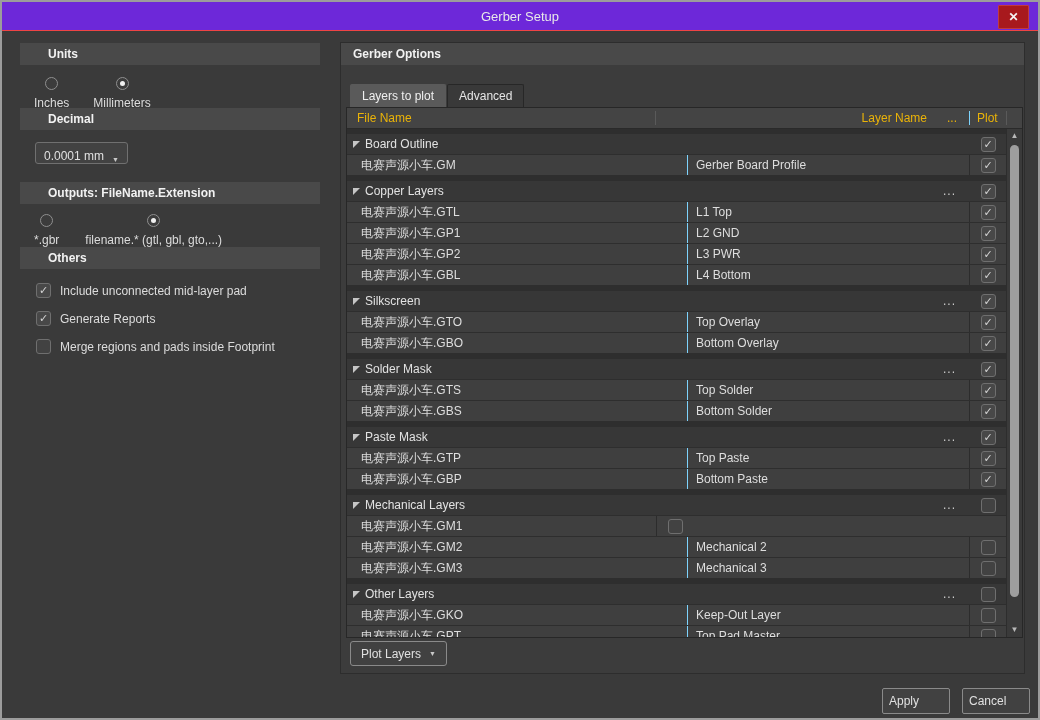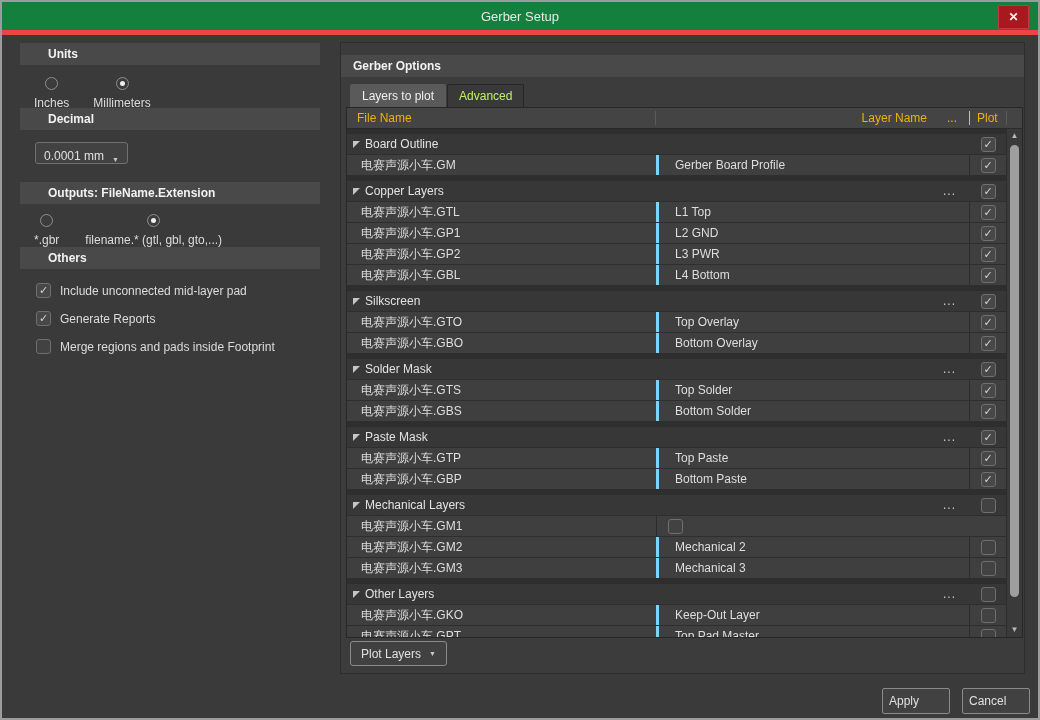--- a/index.html
+++ b/index.html
@@ -3,22 +3,22 @@
 <meta charset="utf-8">
 <style>
   html,body{margin:0;padding:0;}
   body{
     width:1040px;height:720px;box-sizing:border-box;position:relative;overflow:hidden;
     background:#3a3a3a;border:2px solid #9c9c9c;
     font-family:"Liberation Sans", sans-serif;color:#dcdcdc;font-size:12px;
     -webkit-font-smoothing:antialiased;
   }
   
-  .titlebar{position:absolute;left:0;top:0;right:0;height:28px;background:#15803d;
-    border-bottom:5px solid #ef4444;display:flex;align-items:center;justify-content:center;}
+  .titlebar{position:absolute;left:0;top:0;right:0;height:28px;background:#6d28d9;
+    border-bottom:1px solid #ef4444;display:flex;align-items:center;justify-content:center;}
   .title-text{font-size:13px;color:#e8e8e8;}
   .close-btn{position:absolute;right:9px;top:3px;width:29px;height:22px;background:#a8191d;
     border:1px solid #c03a3e;border-radius:1px;display:flex;align-items:center;justify-content:center;
     color:#f5f5f5;font-size:12px;font-weight:bold;cursor:default;}
   
   .sec-header{position:absolute;height:22px;line-height:22px;background:#494949;color:#f2f2f2;
     font-weight:bold;padding-left:12px;box-sizing:border-box;}
   
   .left-panel{position:absolute;left:8px;top:36px;width:322px;height:640px;}
   .left-panel .sec-header{left:10px;width:300px;padding-left:28px;}
@@ -33,45 +33,45 @@
     color:#e0e0e0;font-size:12px;display:flex;align-items:flex-end;gap:8px;padding:0 8px;
     font-family:"Liberation Sans",sans-serif;}
   .dd-arrow{font-size:7px;color:#c8c8c8;}
   .chk-row{position:absolute;display:flex;align-items:center;gap:9px;}
   .checkbox{width:15px;height:15px;box-sizing:border-box;border:1px solid #6f6f6f;border-radius:3px;
     background:#424242;color:#d5d5d5;font-size:11px;line-height:13px;text-align:center;flex:0 0 auto;}
   .checkbox.on{background:#484848;}
   
   .right-panel{position:absolute;left:338px;top:40px;width:685px;height:632px;background:#3c3c3c;
     border:1px solid #2d2d2d;box-sizing:border-box;}
-  .right-panel .sec-header{left:0;top:12px;right:0;}
+  .right-panel .sec-header{left:0;top:0;right:0;}
   .tabs{position:absolute;left:9px;top:41px;display:flex;gap:1px;}
   .tab{height:23px;box-sizing:border-box;padding:4px 11px;background:#393939;border:1px solid #272727;
-    border-bottom:none;color:#bef264;border-radius:2px 2px 0 0;}
+    border-bottom:none;color:#e5e5e5;border-radius:2px 2px 0 0;}
   .tab.on{background:#5a5a5a;color:#efefef;border-color:#5a5a5a;}
   
   .ltable{position:absolute;left:5px;top:64px;width:677px;height:531px;background:#333333;
     border:1px solid #272727;box-sizing:border-box;}
   .thead{display:flex;height:21px;align-items:center;background:#444444;color:#eab308;
     border-bottom:1px solid #2a2a2a;box-sizing:border-box;}
   .th-file{width:309px;padding-left:10px;box-sizing:border-box;border-right:1px solid #5a5a5a;}
   .th-layer{flex:1;display:flex;justify-content:flex-end;padding:0 12px 0 10px;box-sizing:border-box;border-right:1px solid #7dd3fc;gap:20px;}
   .th-plot{width:37px;padding-left:7px;box-sizing:border-box;border-right:1px solid #5a5a5a;}
   .th-corner{width:15px;}
   .tbody{position:absolute;left:0;top:21px;right:16px;bottom:0;overflow:hidden;background:#2e2e2e;}
   .row{height:20px;border-bottom:1px solid #2e2e2e;display:flex;align-items:center;box-sizing:content-box;}
   .group-row{margin-top:5px;background:#373737;color:#e2e2e2;}
   .item-row{background:#3f3f3f;color:#dedede;}
   .triangle{width:0;height:0;border-top:7px solid #c6c6c6;border-right:7px solid transparent;
     margin:0 5px 0 6px;flex:0 0 auto;}
   .group-label{flex:1;}
   .group-dots{width:40px;text-align:right;padding-right:14px;color:#cfcfcf;letter-spacing:1px;}
   .file-cell{width:309px;padding-left:14px;box-sizing:border-box;overflow:hidden;white-space:nowrap;}
-  .layer-cell{flex:1;padding-left:16px;border-left:3px solid #7dd3fc;align-self:stretch;
-    display:flex;align-items:center;overflow:hidden;white-space:nowrap;}
+  .layer-cell{flex:1;padding-left:8px;border-left:1px solid #7dd3fc;align-self:stretch;
+    display:flex;align-items:center;overflow:hidden;white-space:nowrap;margin-left:31px;}
   .plot-cell{width:36px;align-self:stretch;display:flex;align-items:center;justify-content:center;flex:0 0 auto;}
   .plot-cell.bordered{border-left:1px solid #2c2c2c;}
   
   .scrollbar{position:absolute;top:21px;right:0;bottom:0;width:16px;background:#3a3a3a;
     border-left:1px solid #2d2d2d;box-sizing:border-box;display:flex;flex-direction:column;align-items:center;}
   .sb-arrow{height:14px;line-height:14px;font-size:8px;color:#b8b8b8;flex:0 0 auto;}
   .sb-thumb{width:9px;border-radius:5px;background:#9e9e9e;flex:0 0 452px;margin-top:2px;margin-bottom:auto;}
   
   .btn{background:#414141;border:1px solid #8a8a8a;border-radius:2px;color:#e0e0e0;font-size:12px;
     font-family:"Liberation Sans",sans-serif;display:flex;align-items:center;justify-content:flex-start;}

